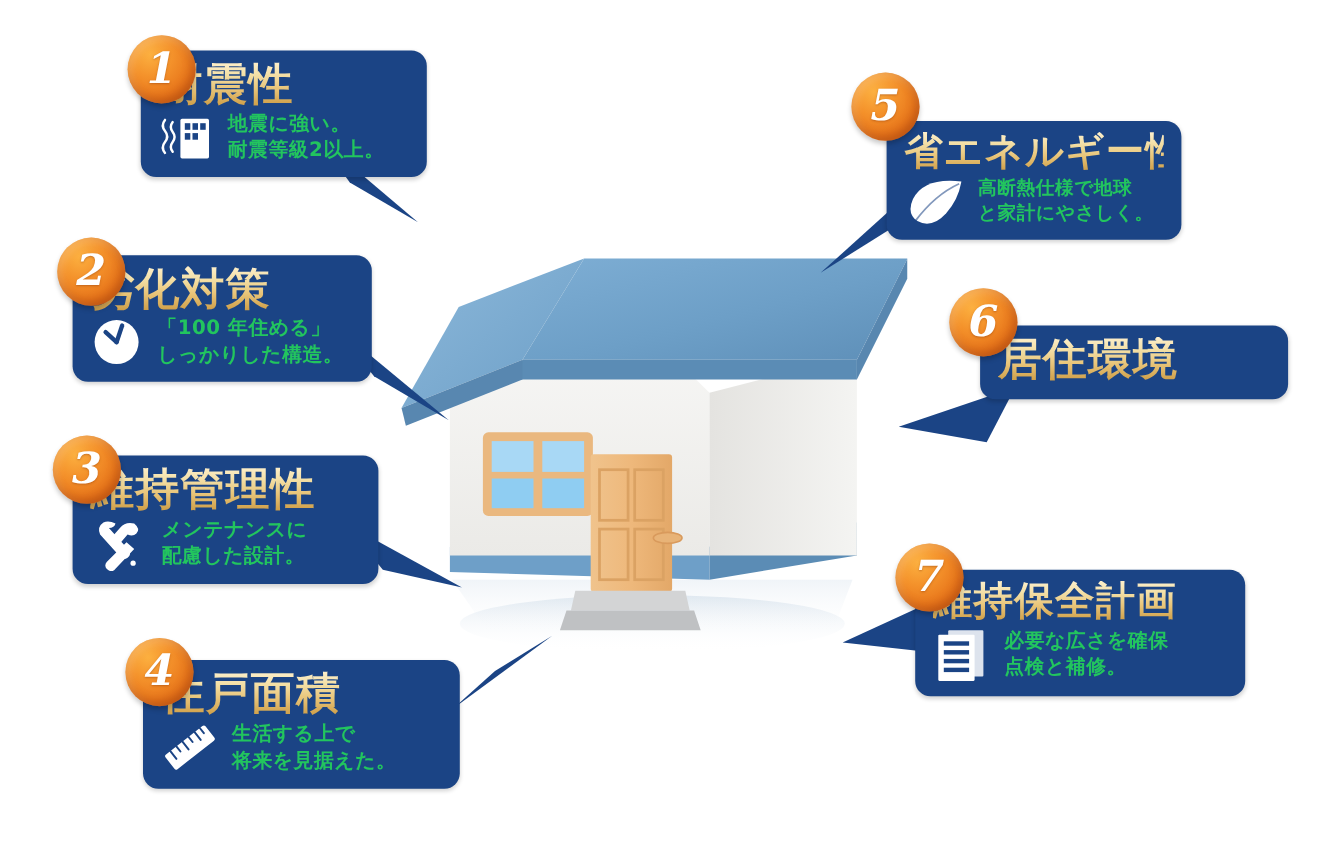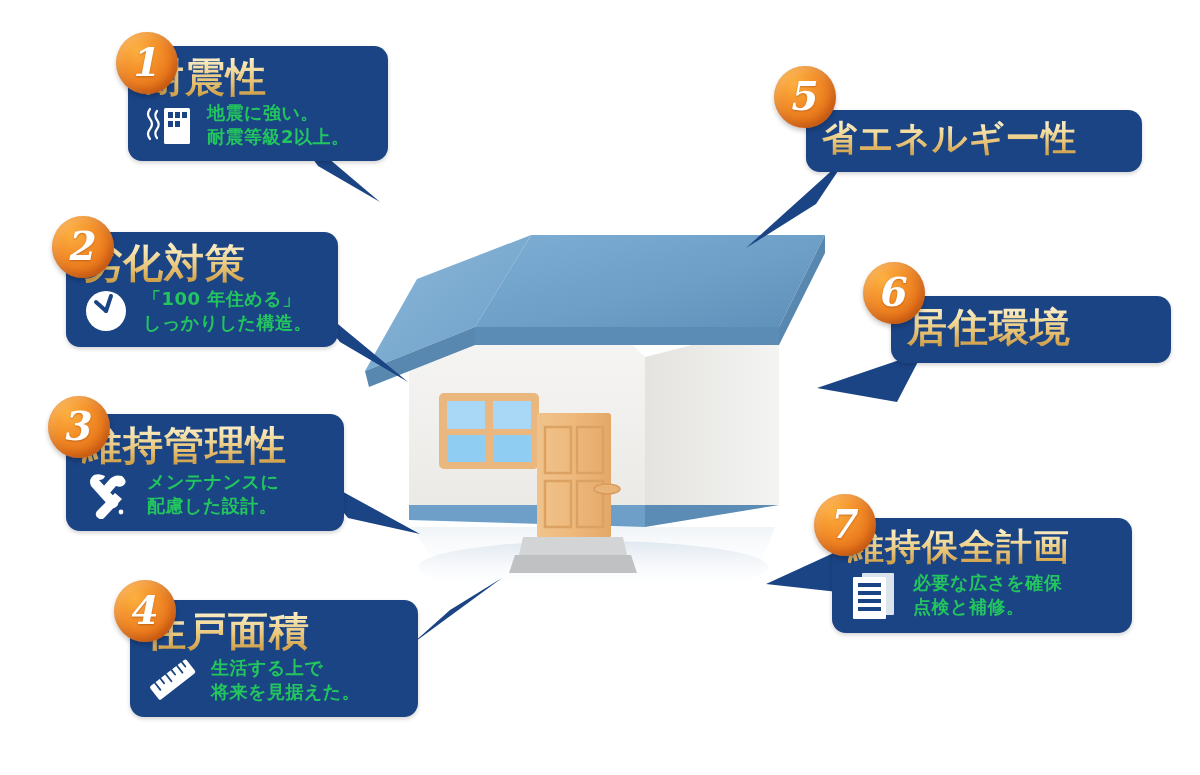--- a/index.html
+++ b/index.html
@@ -258,22 +258,32 @@
     </div>
     <div class="badge" style="left:-16px;top:-20px;">
       <b>4</b>
     </div>
   </div>
 
   <div class="callout" style="left:806px;top:110px;">
     <svg class="tail" style="left:-62px;top:42px;" width="110" height="110" viewBox="0 0 110 110">
       <path d="M104 4 L2 96 L72 52 Z" fill="#1b4485"></path>
     </svg>
-    <div class="bubble" style="width:336px;">
+    <div class="bubble" style="width:268px;">
       <div class="title" style="font-size:35px;">省エネルギー性</div>
+      <div class="row">
+        <svg class="icon" width="56" height="46" viewBox="0 0 56 46">
+          <path d="M52 5 q-34 -4 -44 16 q-6 13 4 20 q13 7 26 -7 q11 -12 14 -29 Z" fill="#ffffff"></path>
+          <path d="M50 7 q-22 10 -40 34" stroke="#1b4485" stroke-width="1.6" fill="none" opacity="0.55"></path>
+        </svg>
+        <div class="desc" style="font-size:17px;">
+          <span>高断熱仕様で地球</span>
+          <span>と家計にやさしく。</span>
+        </div>
+      </div>
     </div>
     <div class="badge" style="left:-32px;top:-44px;">
       <b>5</b>
     </div>
   </div>
 
   <div class="callout" style="left:891px;top:296px;">
     <svg class="tail" style="left:-74px;top:50px;" width="110" height="100" viewBox="0 0 110 100">
       <path d="M106 6 L0 42 L80 56 Z" fill="#1b4485"></path>
     </svg>

